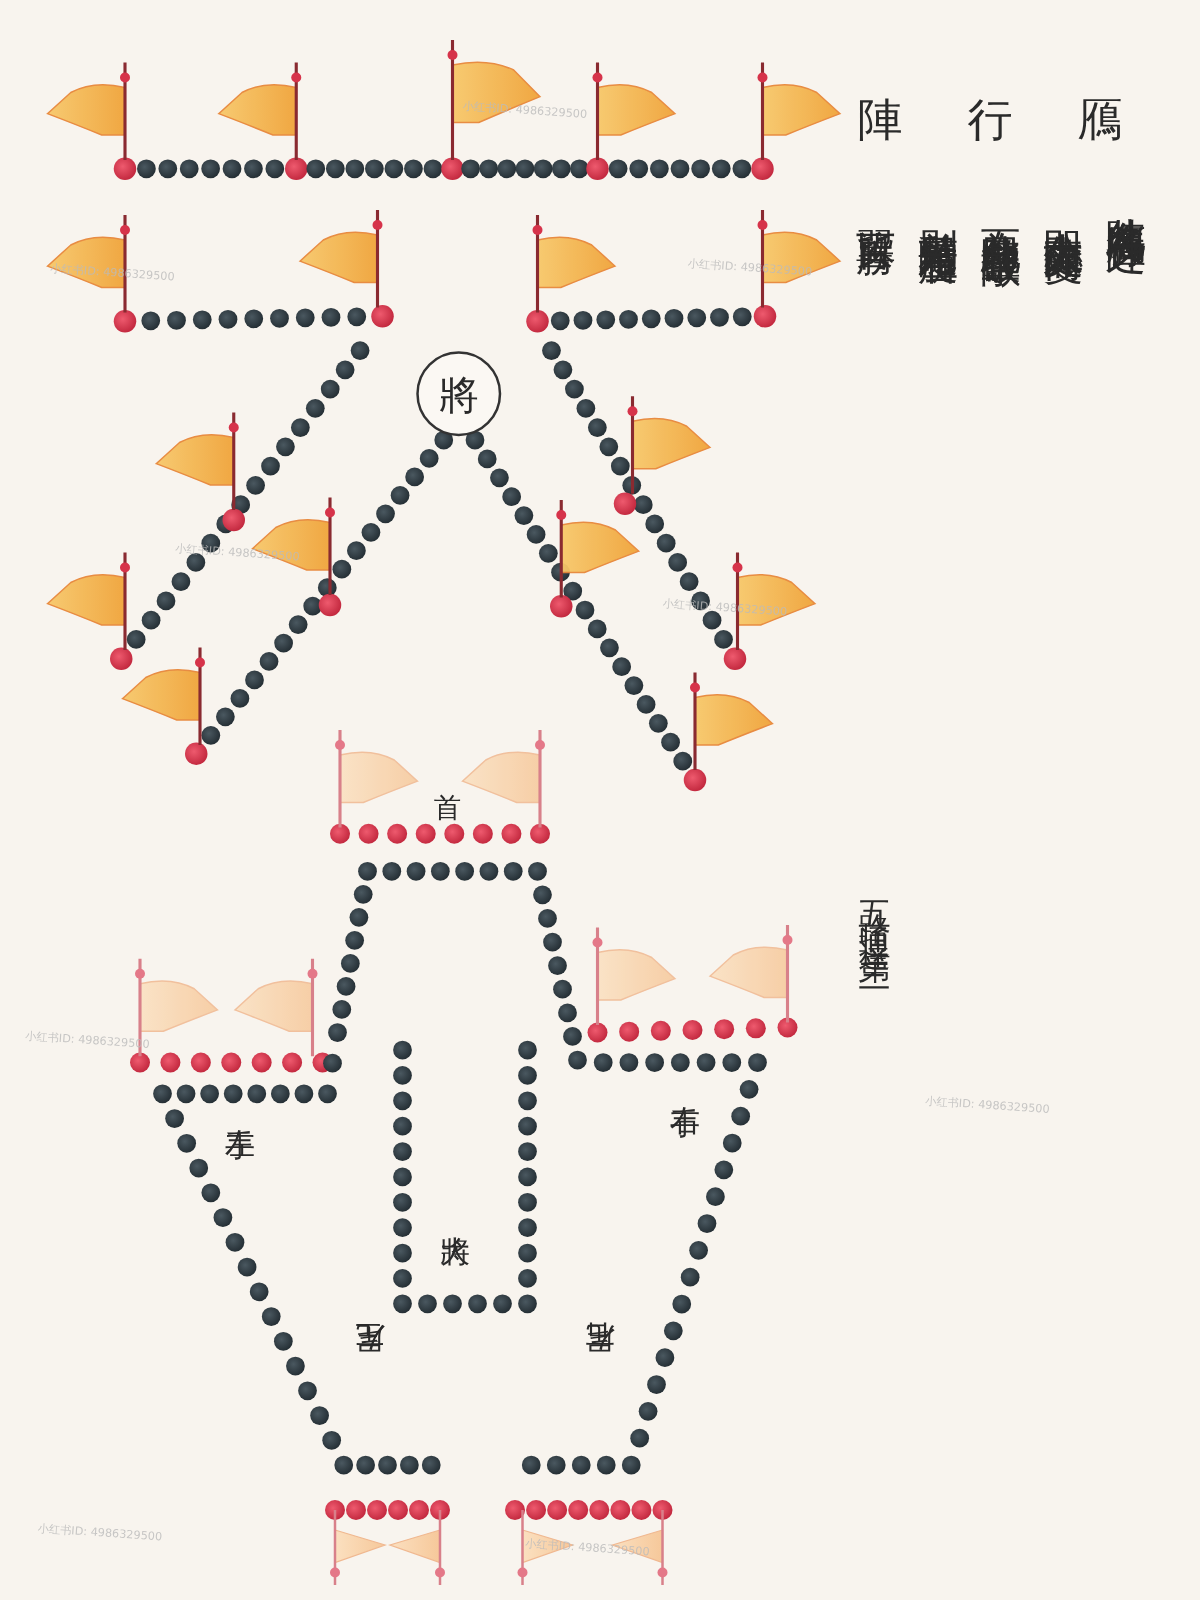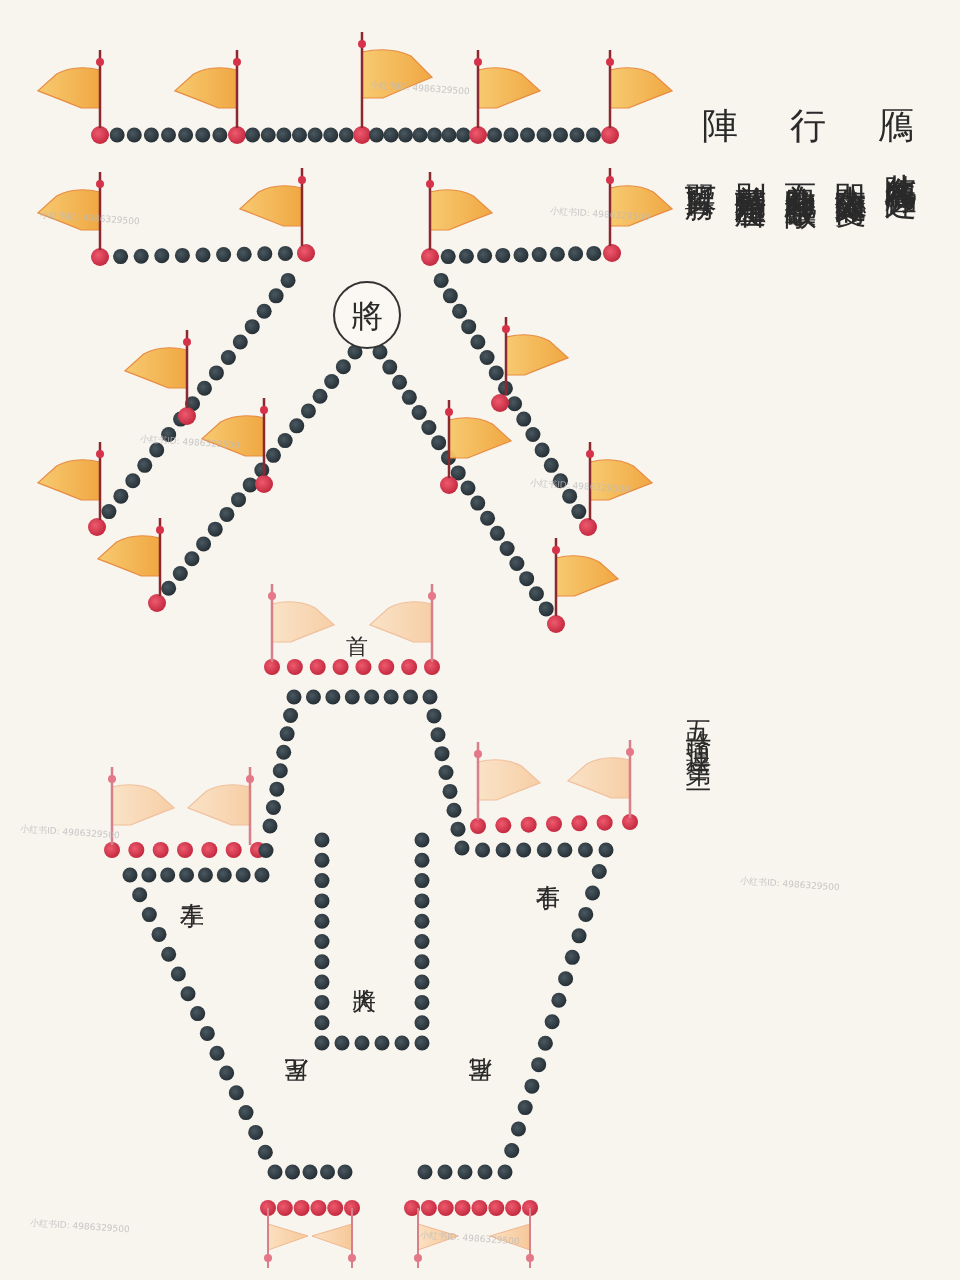--- a/index.html
+++ b/index.html
@@ -443,21 +443,21 @@
       <g>
         <path d="M530,1224 L490,1236 L530,1250 Z" fill="url(#flp)" stroke="#f0b890"></path>
         <line x1="530" y1="1208" x2="530" y2="1268" stroke="#d8808a" stroke-width="2"></line>
         <circle cx="530" cy="1258" r="4" fill="#e47888"></circle>
       </g>
     </g>
   <circle cx="367" cy="315" r="33" fill="#fbf8f3" stroke="#333" stroke-width="2"></circle>
   <text x="367" y="327" text-anchor="middle" font-size="32" fill="#2a2a2a" font-family="DejaVu Serif, serif">將</text>
 </svg>
 
-<div class="vtext title" style="writing-mode: horizontal-tb; letter-spacing: 0px; right: 20px; top: 72px; position: absolute; direction: ltr; margin-top: 30px;"><span style="display: inline-block; width: 88px; text-align: center;">陣</span><span style="display: inline-block; width: 88px; text-align: center;">行</span><span style="display: inline-block; width: 88px; text-align: center;">鴈</span></div>
+<div class="vtext title" style="writing-mode: horizontal-tb; letter-spacing: 0px; right: 36px; top: 72px; position: absolute; direction: ltr;"><span style="display: inline-block; width: 88px; text-align: center;">陣</span><span style="display: inline-block; width: 88px; text-align: center;">行</span><span style="display: inline-block; width: 88px; text-align: center;">鴈</span></div>
 
 <div id="cols">
     <div class="vtext col" style="left: 882px; top: 148px;">此陣名為鴈行之陣</div>
     <div class="vtext col" style="left: 832px; top: 158px;">即太公人陣更變而</div>
     <div class="vtext col" style="left: 782px; top: 158px;">而為此陣宜擊破敵</div>
     <div class="vtext col" style="left: 732px; top: 158px;">則首動尾隨左旋右</div>
     <div class="vtext col" style="left: 682px; top: 158px;">翼皆可勝</div>
   </div>
 
 <div class="vtext col" style="left:684px; top:700px; font-size:26px; line-height:30px; letter-spacing:10px;">五路通達第三</div>

